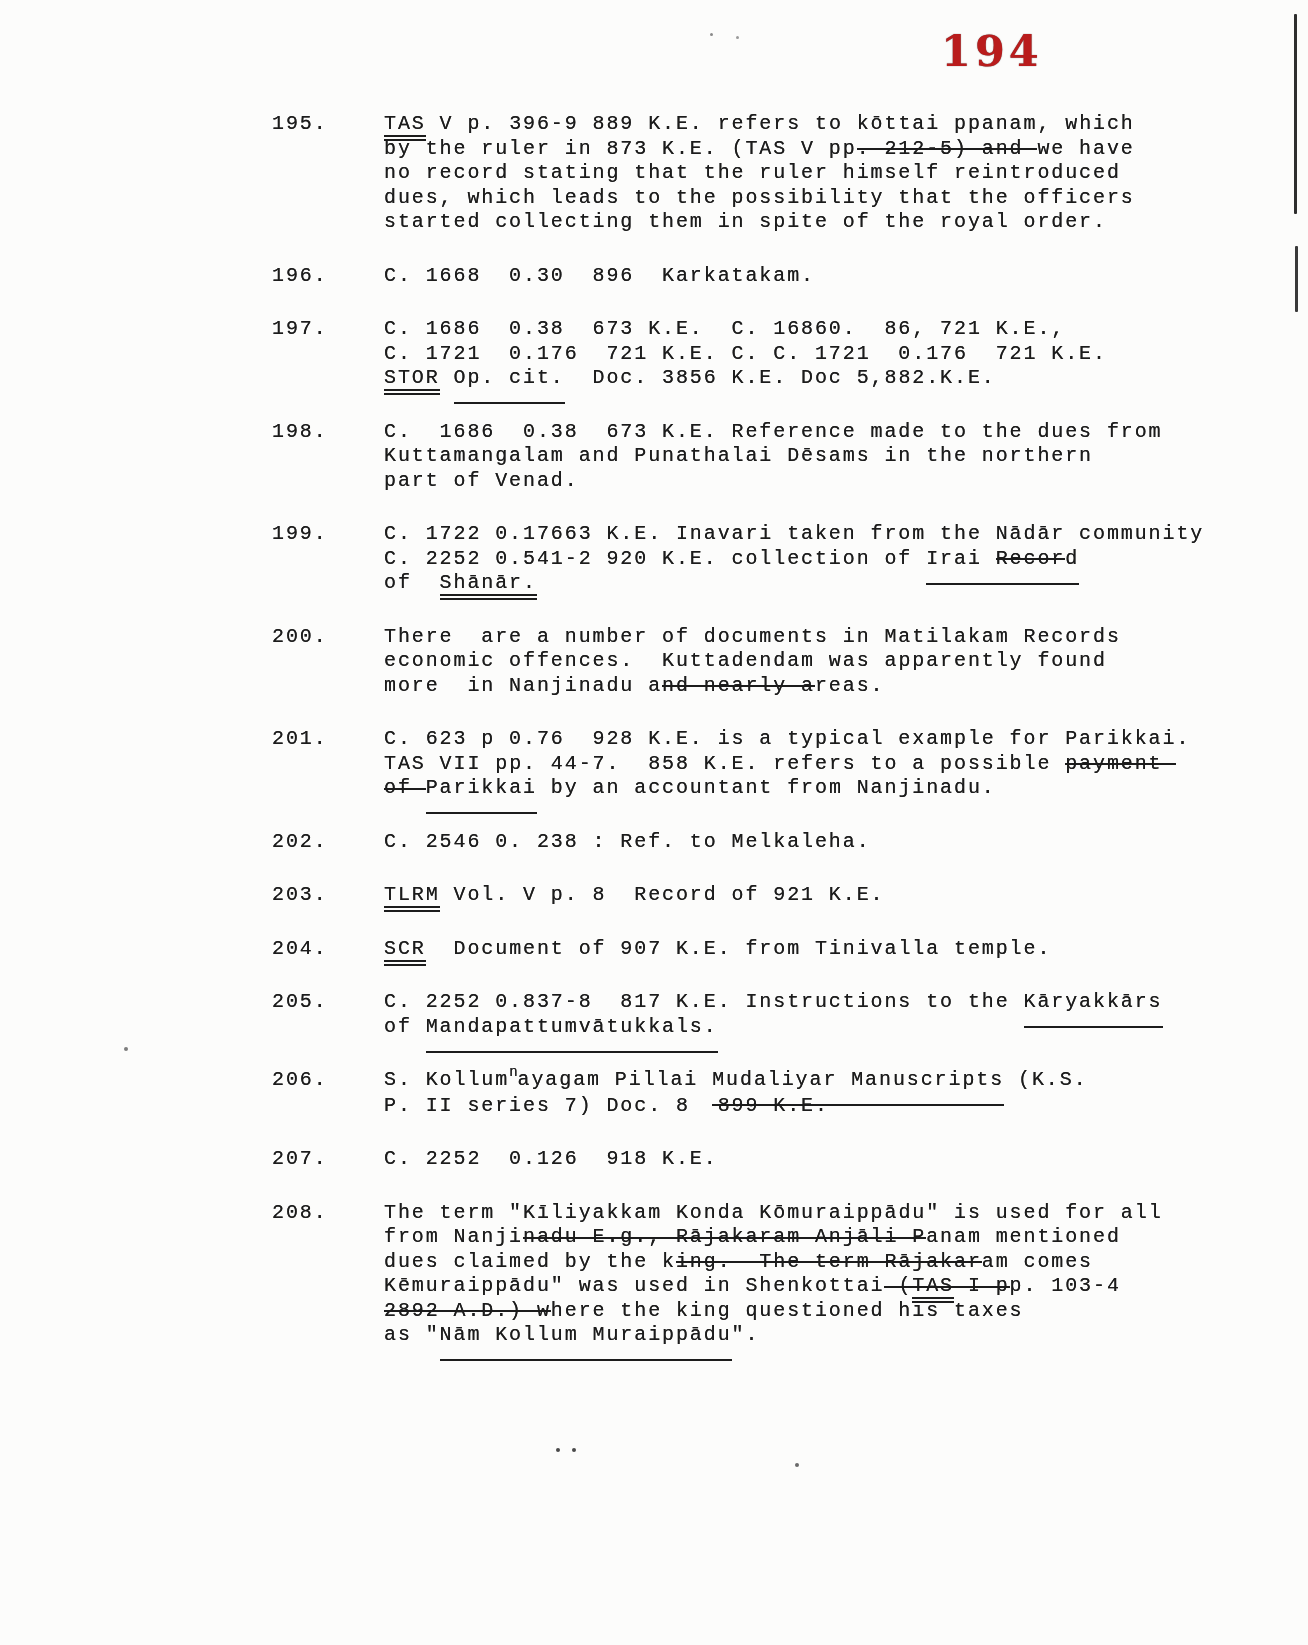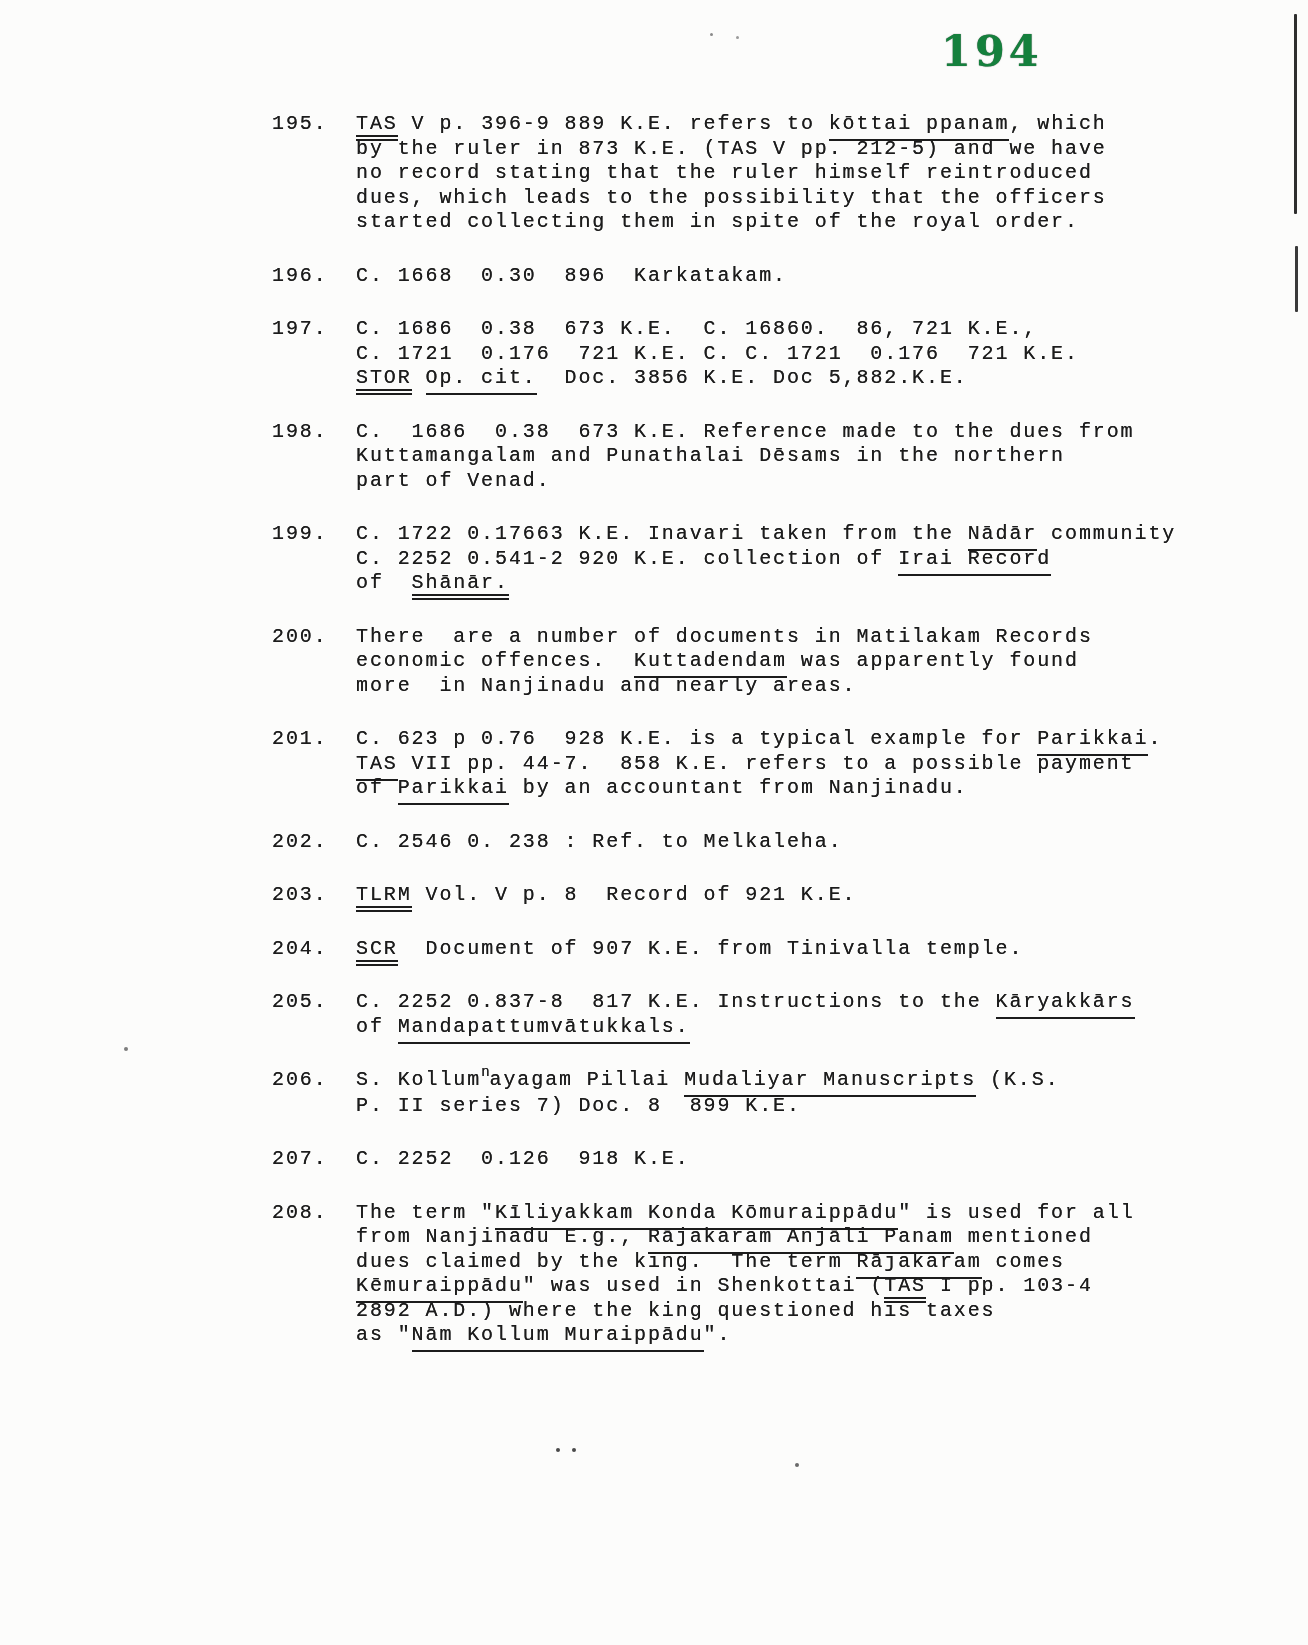--- a/index.html
+++ b/index.html
@@ -8,36 +8,36 @@
     background:#f6f6f4;
     font-family:"Liberation Mono","DejaVu Sans Mono",monospace;
   }
   .page{
     position:relative;width:1308px;height:1645px;
     background:#fcfcfb;color:#1c1c1c;overflow:hidden;
   }
   .page-number{
     position:absolute;left:941px;top:26px;
     font-family:"DejaVu Serif","Liberation Serif",serif;
-    font-size:43px;font-weight:600;letter-spacing:4px;color:#15803d;
+    font-size:43px;font-weight:600;letter-spacing:4px;color:#b91c1c;
     text-shadow:0 0 1px rgba(20,20,20,.7);
   }
   .footnotes{position:absolute;left:272px;top:112px;width:960px;}
-  .fn{display:flex;margin-bottom:29px;}
+  .fn{display:flex;margin-bottom:29px;gap:28px;}
   .fn-num{
     flex:0 0 84px;width:84px;
     font-size:20px;line-height:24.5px;letter-spacing:1.9px;
   }
   .fn-body{flex:1 1 auto;}
   .line{
     white-space:pre;
     font-size:20px;line-height:24.5px;letter-spacing:1.9px;
   }
   .fn-num,.line{text-shadow:0 0 0.6px rgba(25,25,25,.85);}
-  .u{border-bottom:2px solid currentColor;padding-bottom:4px;}
+  .u{border-bottom:2px solid currentColor;padding-bottom:13px;}
   .uu{border-bottom:6px double currentColor;padding-bottom:0;}
   .sup{
     display:inline-block;font-size:14px;letter-spacing:0;
     transform:translateY(-9px);
   }
   .artifact-line{position:absolute;width:3px;background:#2e2e2e;border-radius:1px;}
   .artifact-line.seg1{left:1294px;top:14px;height:200px;}
   .artifact-line.seg2{left:1295px;top:246px;height:66px;background:#3a3a3a;}
   .speck{position:absolute;background:#4a4a4a;border-radius:50%;}
   .speck.s1{left:710px;top:33px;width:3px;height:3px;background:#8a8a8a;}

